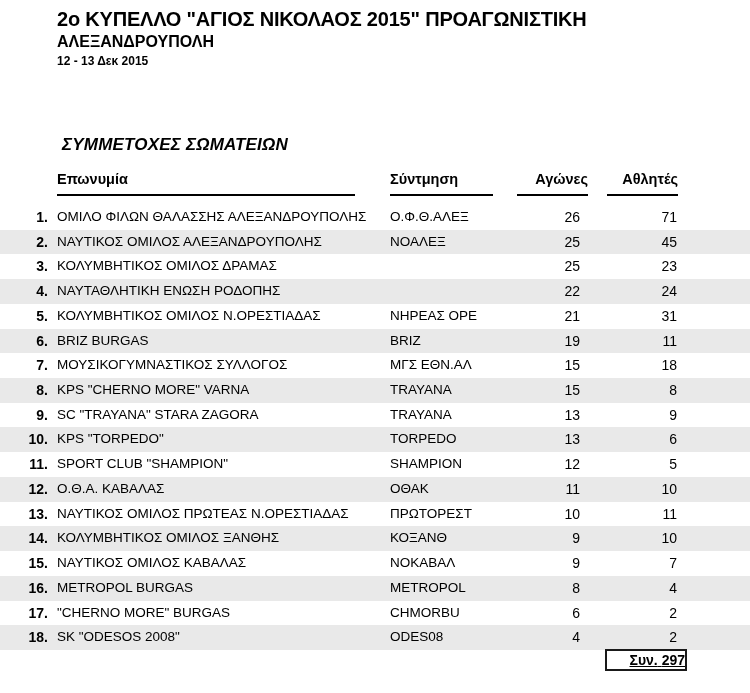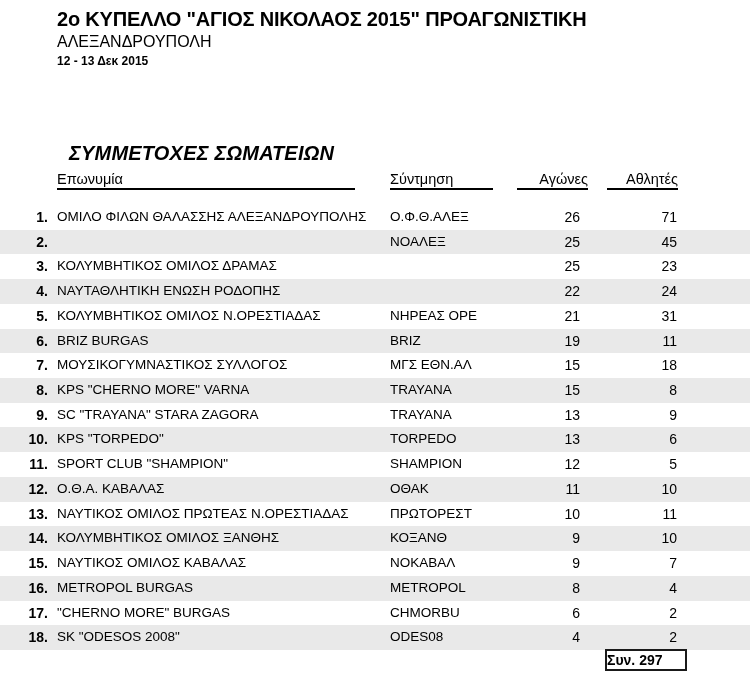--- a/index.html
+++ b/index.html
@@ -24,51 +24,51 @@
     font-size: 20px;
     font-weight: bold;
     letter-spacing: -0.2px;
     white-space: nowrap;
   }
   .report-location {
     position: absolute;
     left: 57px;
     top: 33px;
     font-size: 16px;
-    font-weight: normal;
+    font-weight: bold;
     white-space: nowrap;
   }
   .report-dates {
     position: absolute;
     left: 57px;
     top: 54px;
     font-size: 12px;
     font-weight: bold;
     white-space: nowrap;
   }
   
   .section-title {
     position: absolute;
     left: 57px;
     top: 130px;
-    margin: 12px;
-    font-size: 20px;
+    margin: 5px;
+    font-size: 17px;
     font-weight: bold;
     font-style: italic;
     letter-spacing: 0.2px;
     white-space: nowrap;
   }
   
   .thead { position: absolute; left: 0; top: 171px; width: 750px; height: 26px; }
   .th {
     position: absolute;
     top: 0;
     font-size: 14.5px;
-    font-weight: normal;
-    padding-bottom: 1px;
+    font-weight: bold;
+    padding-bottom: 7px;
     border-bottom: 2px solid #000000;
   }
   .h-name     { left: 57px;  width: 298px; text-align: left; }
   .h-abbr     { left: 390px; width: 103px; text-align: left; }
   .h-races    { left: 517px; width: 71px;  text-align: right; }
   .h-athletes { left: 607px; width: 71px;  text-align: right; }
   
   .tbody { position: absolute; left: 0; top: 205px; width: 750px; }
   .row {
     position: relative;
@@ -89,22 +89,23 @@
     position: absolute;
     left: 605px;
     top: 649px;
     width: 78px;
     height: 18px;
     background: #ffffff;
     border: 2px solid #1a1a1a;
     font-size: 14px;
     font-weight: bold;
     line-height: 18px;
-    text-align: left;
-    white-space: nowrap;
+    text-align: right;
+    white-space: nowrap;
+    text-decoration: underline;
   }
 </style>
 </head>
 <body>
 
 <div class="page">
 
   <div class="report-title">2ο ΚΥΠΕΛΛΟ "ΑΓΙΟΣ ΝΙΚΟΛΑΟΣ 2015" ΠΡΟΑΓΩΝΙΣΤΙΚΗ</div>
   <div class="report-location">ΑΛΕΞΑΝΔΡΟΥΠΟΛΗ</div>
   <div class="report-dates">12 - 13 Δεκ 2015</div>
@@ -121,20 +122,21 @@
   <div class="tbody" id="rows">
       <div class="row">
         <span class="cell c-rank">1.</span>
         <span class="cell c-abbr">Ο.Φ.Θ.ΑΛΕΞ</span>
         <span class="cell c-name">ΟΜΙΛΟ ΦΙΛΩΝ ΘΑΛΑΣΣΗΣ ΑΛΕΞΑΝΔΡΟΥΠΟΛΗΣ</span>
         <span class="cell c-races">26</span>
         <span class="cell c-athletes">71</span>
       </div>
       <div class="row alt">
         <span class="cell c-rank">2.</span>
+        <span class="cell c-name">ΝΑΥΤΙΚΟΣ ΟΜΙΛΟΣ ΑΛΕΞΑΝΔΡΟΥΠΟΛΗΣ</span>
         <span class="cell c-abbr">ΝΟΑΛΕΞ</span>
         <span class="cell c-races">25</span>
         <span class="cell c-athletes">45</span>
       </div>
       <div class="row">
         <span class="cell c-rank">3.</span>
         <span class="cell c-name">ΚΟΛΥΜΒΗΤΙΚΟΣ ΟΜΙΛΟΣ ΔΡΑΜΑΣ</span>
         <span class="cell c-races">25</span>
         <span class="cell c-athletes">23</span>
       </div>

